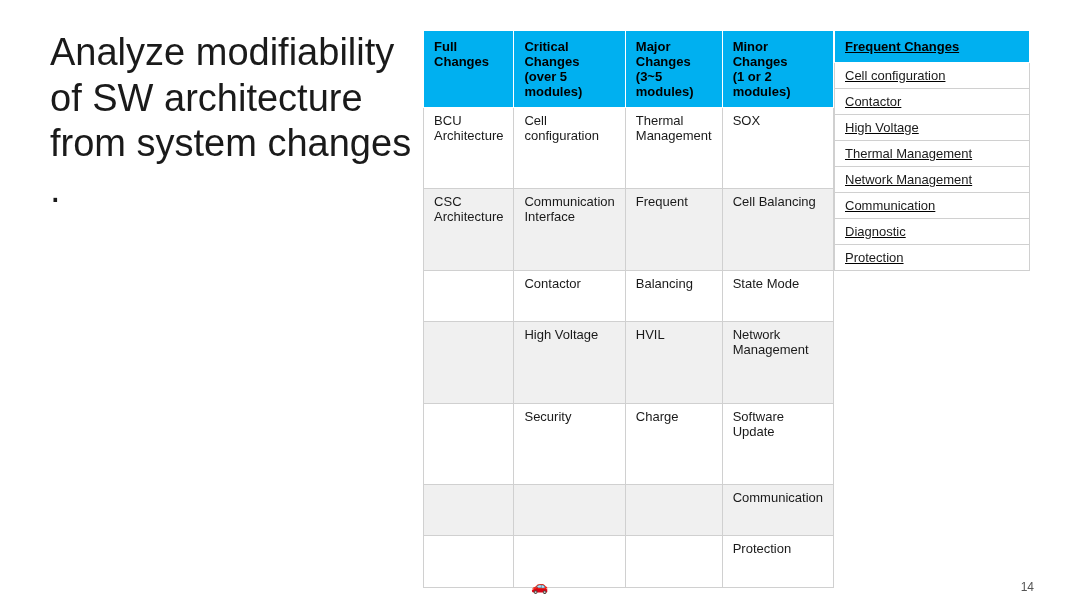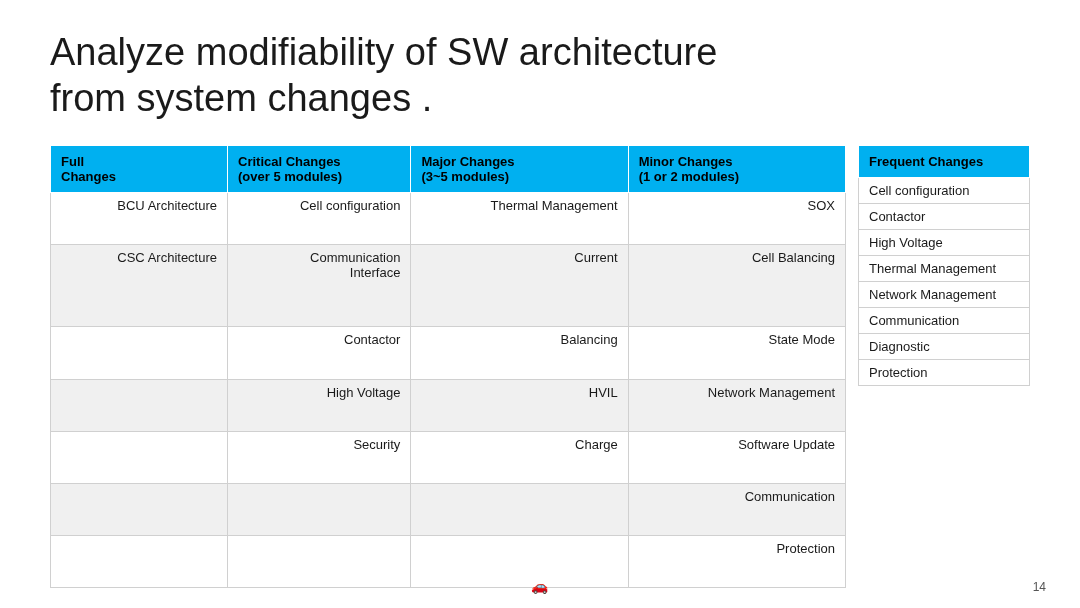--- a/index.html
+++ b/index.html
@@ -10,34 +10,33 @@
       font-family: Arial, sans-serif;
       overflow: hidden;
       position: relative;
     }
 
     .slide-container {
       width: 1080px;
       height: 608px;
       padding: 30px 50px 20px 50px;
       display: flex;
-      flex-direction: column;
     }
 
     .title {
       font-size: 38px;
       font-weight: 400;
       color: #1a1a1a;
       line-height: 1.2;
       margin-bottom: 24px;
     }
 
     .table-wrapper {
       display: flex;
-      gap: 12px;
+      gap: 0;
       flex: 1;
     }
 
     .main-table {
       flex: 1;
       border-collapse: collapse;
       font-size: 13.5px;
     }
 
     .main-table th {
@@ -51,32 +50,32 @@
       font-size: 13px;
     }
 
     .main-table td {
       padding: 5px 10px;
       vertical-align: top;
       border: 1px solid #d0d0d0;
       background-color: #ffffff;
       color: #1a1a1a;
       font-size: 13px;
-      text-align: right;
     }
 
     .main-table tr:nth-child(even) td {
       background-color: #f0f0f0;
     }
 
     .side-table {
-      width: 172px;
+      width: 196px;
       border-collapse: collapse;
       font-size: 13.5px;
       align-self: flex-start;
+      text-decoration: underline;
     }
 
     .side-table th {
       background-color: #00b0f0;
       color: #000000;
       font-weight: 700;
       padding: 8px 10px;
       text-align: left;
       border: 1px solid #ffffff;
       font-size: 13px;
@@ -110,21 +109,21 @@
       font-size: 12px;
       color: #888;
       display: flex;
       align-items: center;
       gap: 4px;
     }
 
     .footer-page {
       position: absolute;
       bottom: 14px;
-      right: 34px;
+      right: 46px;
       font-size: 12px;
       color: #555;
     }
   </style>
 </head>
 <body>
 
 <div class="slide-container">
   <div class="title">
     <span>Analyze modifiability of SW architecture</span><br>
@@ -144,21 +143,21 @@
       <tbody>
         <tr>
           <td>BCU Architecture</td>
           <td>Cell configuration</td>
           <td>Thermal Management</td>
           <td>SOX</td>
         </tr>
         <tr>
           <td>CSC Architecture</td>
           <td>Communication<br>Interface</td>
-          <td>Current</td>
+          <td>Frequent</td>
           <td>Cell Balancing</td>
         </tr>
         <tr>
           <td></td>
           <td>Contactor</td>
           <td>Balancing</td>
           <td>State Mode</td>
         </tr>
         <tr>
           <td></td>

